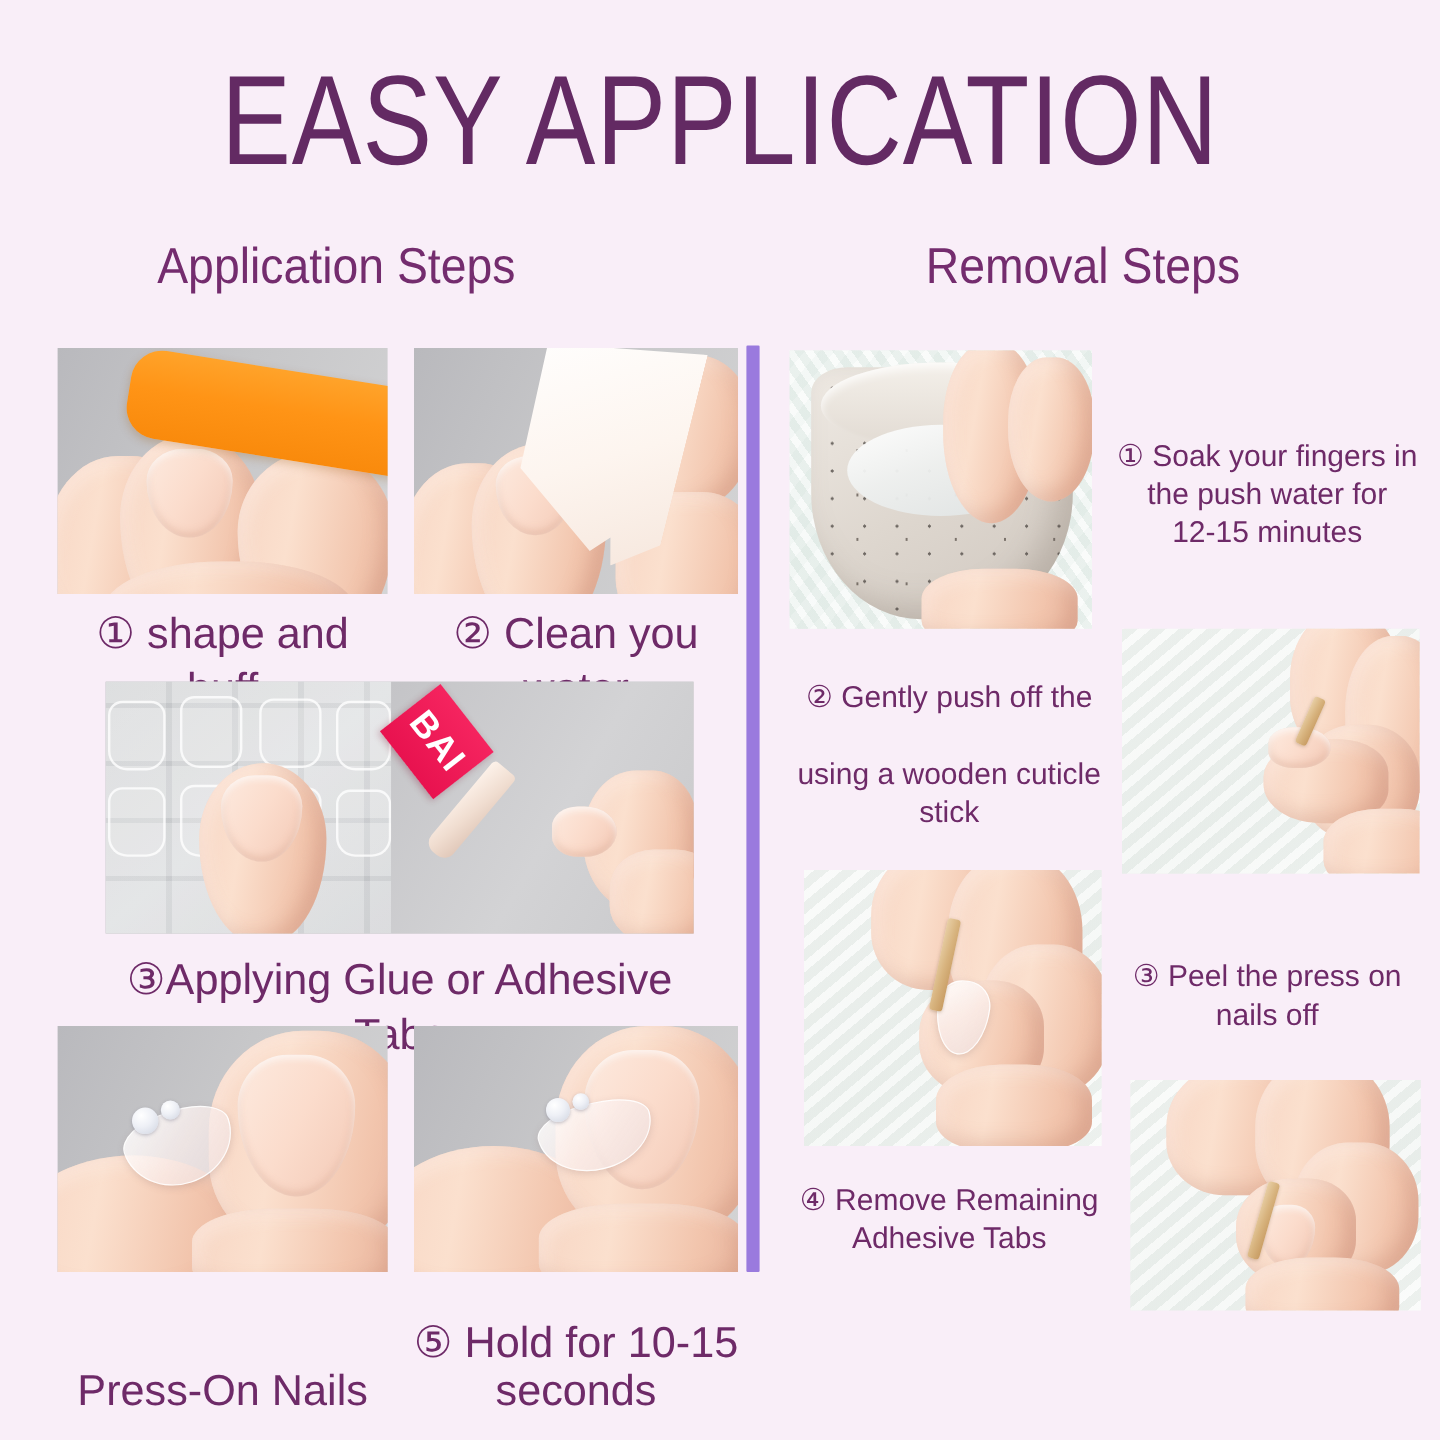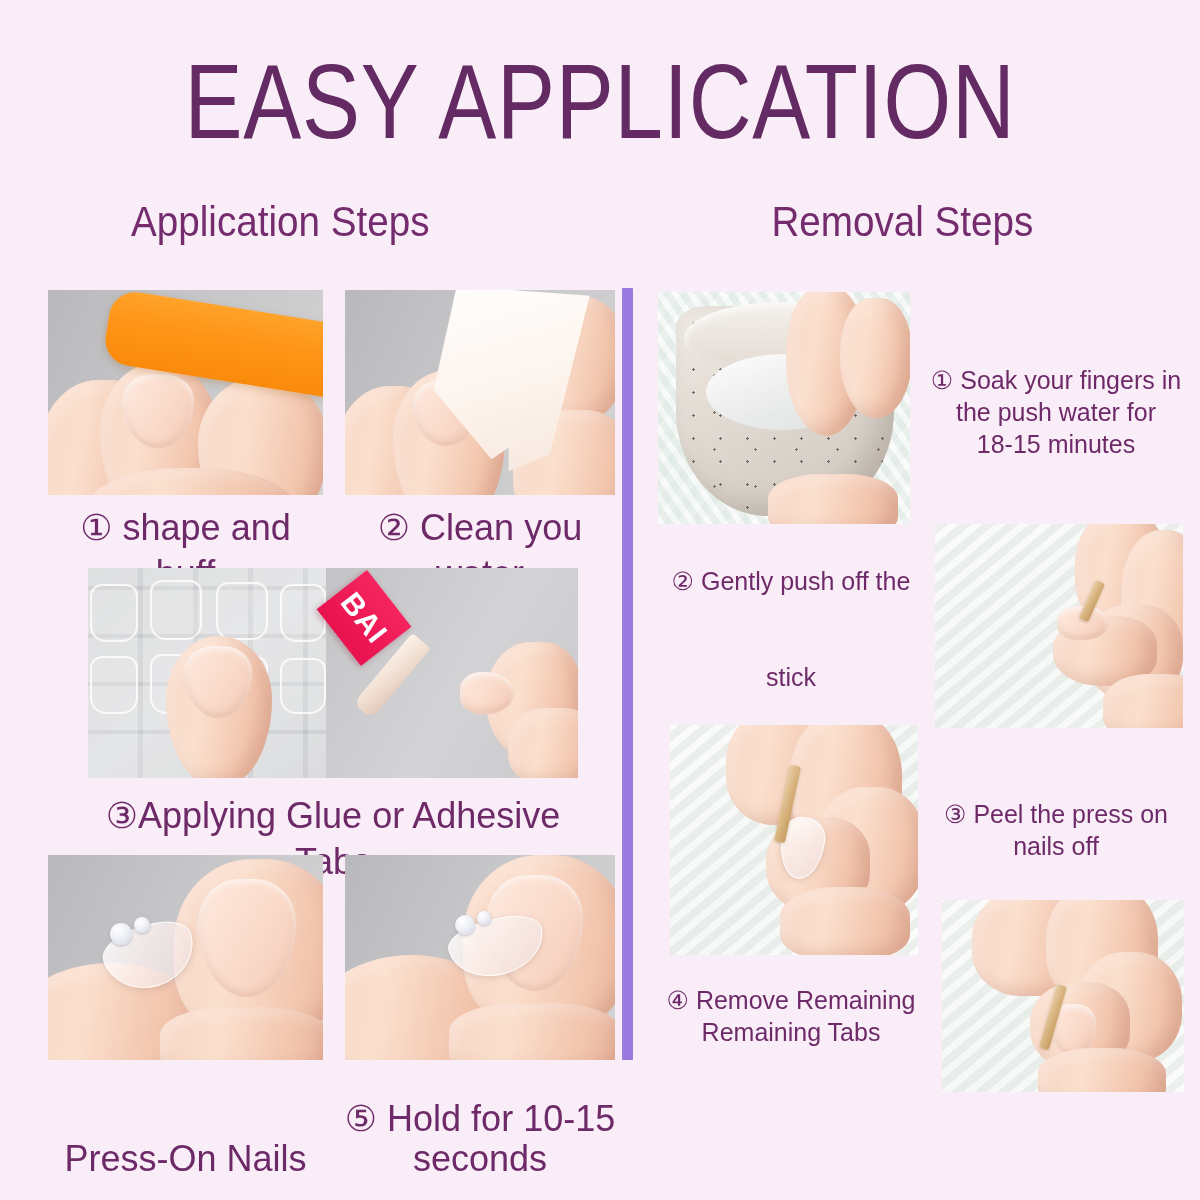--- a/index.html
+++ b/index.html
@@ -300,32 +300,33 @@
       <div class="speckles"></div>
     </div>
     <div class="bowl-rim" style="left:26px; top:10px; width:200px; height:72px;"></div>
     <div class="bowl-water" style="left:48px; top:62px; width:156px; height:76px;"></div>
     <div class="finger" style="left:128px; top:-6px; width:80px; height:150px; border-radius:44% 44% 50% 50%;"></div>
     <div class="finger" style="left:182px; top:6px; width:72px; height:120px; border-radius:44% 44% 50% 50%;"></div>
     <div class="finger" style="left:110px; top:182px; width:130px; height:62px; border-radius:40% 40% 30% 30%;"></div>
   </div>
   <div class="caption cap-md" style="left:925px; top:364px; width:262px;">① Soak your fingers in</div>
   <div class="caption cap-md" style="left:925px; top:396px; width:262px;">the push water for</div>
-  <div class="caption cap-md" style="left:925px; top:428px; width:262px;">18-15 minutes</div>
+  <div class="caption cap-md" style="left:925px; top:428px; width:262px;">12-15 minutes</div>
 
   <div class="photo bg-cloth2" style="left:935px; top:524px; width:248px; height:204px;">
     <div class="finger" style="left:140px; top:-16px; width:92px; height:120px; border-radius:48% 46% 40% 40%;"></div>
     <div class="finger" style="left:186px; top:6px; width:86px; height:134px; border-radius:46% 46% 42% 42%;"></div>
     <div class="finger" style="left:150px; top:80px; width:98px; height:96px; border-radius:44% 44% 44% 44%;"></div>
     <div class="finger" style="left:118px; top:92px; width:104px; height:70px; border-radius:46% 40% 40% 46%;"></div>
     <div class="nail" style="left:122px; top:82px; width:52px; height:34px; border-radius:40% 50% 50% 40%;"></div>
     <div class="stick" style="left:152px; top:56px; width:10px; height:42px; transform: rotate(24deg);"></div>
     <div class="finger" style="left:168px; top:150px; width:110px; height:66px; border-radius:42% 42% 34% 34%;"></div>
   </div>
   <div class="caption cap-md" style="left:660px; top:565px; width:262px;">② Gently push off the</div>
+  <div class="caption cap-md" style="left:660px; top:629px; width:262px;">using a wooden cuticle</div>
   <div class="caption cap-md" style="left:660px; top:661px; width:262px;">stick</div>
 
   <div class="photo bg-cloth2" style="left:670px; top:725px; width:248px; height:230px;">
     <div class="finger" style="left:56px; top:-20px; width:118px; height:120px; border-radius:48% 46% 40% 40%;"></div>
     <div class="finger" style="left:120px; top:-14px; width:112px; height:140px; border-radius:46% 46% 42% 42%;"></div>
     <div class="finger" style="left:146px; top:62px; width:110px; height:126px; border-radius:44%;"></div>
     <div class="finger" style="left:96px;  top:92px; width:104px; height:96px; border-radius:46% 40% 42% 46%;"></div>
     <div class="pressnail" style="left:110px; top:92px; width:44px; height:62px; transform: rotate(8deg);"></div>
     <div class="stick" style="left:112px; top:40px; width:11px; height:78px; transform: rotate(12deg);"></div>
     <div class="finger" style="left:110px; top:162px; width:130px; height:72px; border-radius:42% 42% 34% 34%;"></div>
@@ -336,15 +337,15 @@
   <div class="photo bg-cloth2" style="left:942px; top:900px; width:242px; height:192px;">
     <div class="finger" style="left:30px;  top:-14px; width:122px; height:110px; border-radius:48% 46% 40% 40%;"></div>
     <div class="finger" style="left:104px; top:-18px; width:112px; height:124px; border-radius:46% 46% 42% 42%;"></div>
     <div class="finger" style="left:136px; top:52px;  width:104px; height:110px; border-radius:44%;"></div>
     <div class="finger" style="left:88px;  top:82px;  width:100px; height:88px; border-radius:46% 40% 42% 46%;"></div>
     <div class="nail" style="left:108px; top:104px; width:46px; height:52px;"></div>
     <div class="stick" style="left:106px; top:84px; width:10px; height:66px; transform: rotate(16deg);"></div>
     <div class="finger" style="left:96px; top:148px; width:128px; height:62px; border-radius:42% 42% 34% 34%;"></div>
   </div>
   <div class="caption cap-md" style="left:660px; top:984px; width:262px;">④ Remove Remaining</div>
-  <div class="caption cap-md" style="left:660px; top:1016px; width:262px;">Remaining Tabs</div>
+  <div class="caption cap-md" style="left:660px; top:1016px; width:262px;">Adhesive Tabs</div>
 
 </div>
 
 </body></html>

